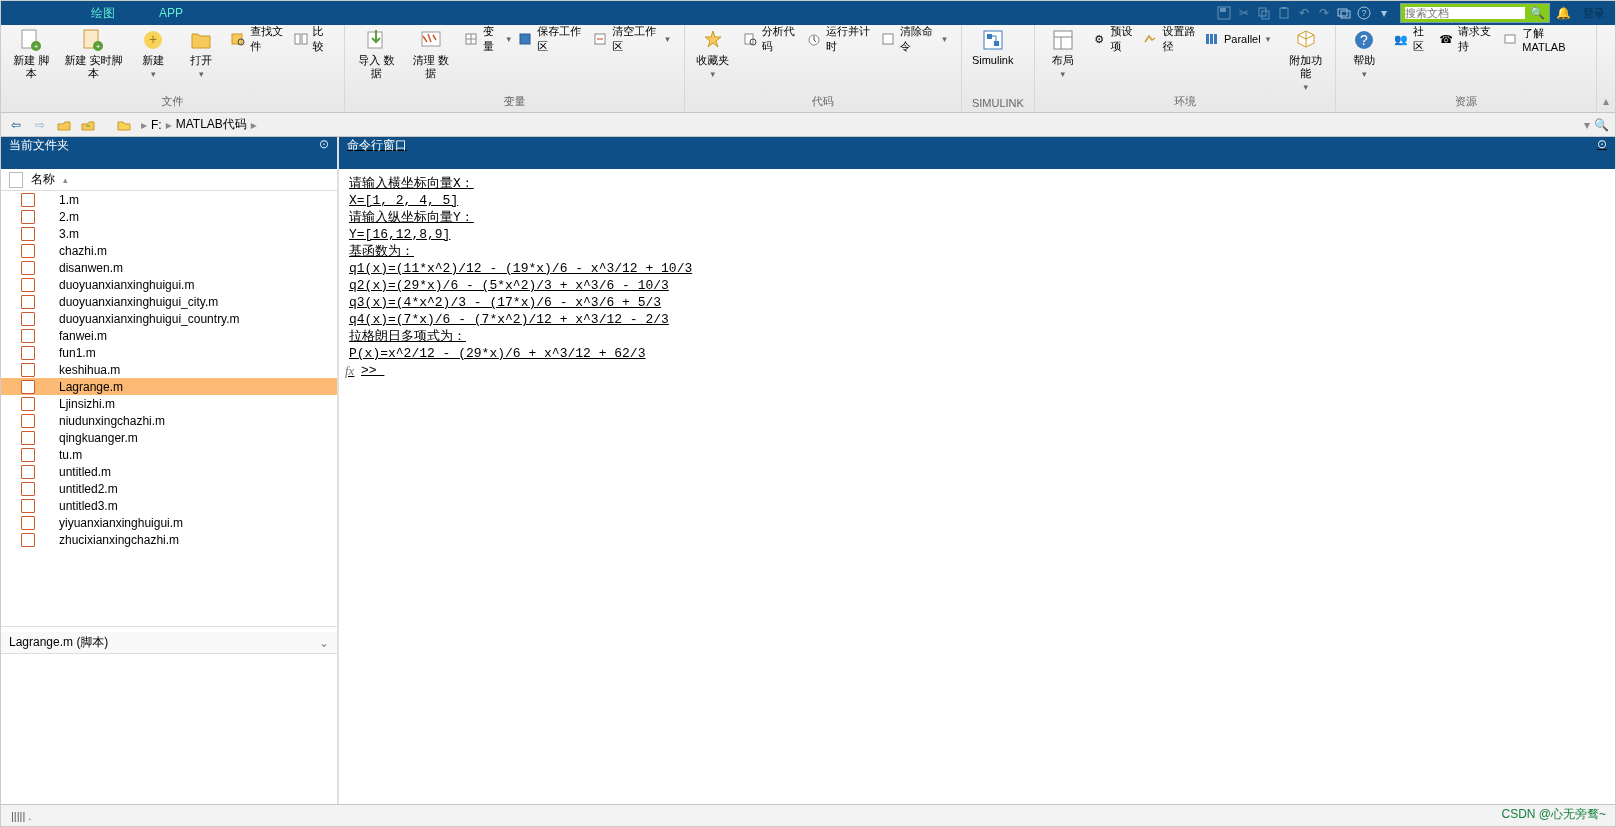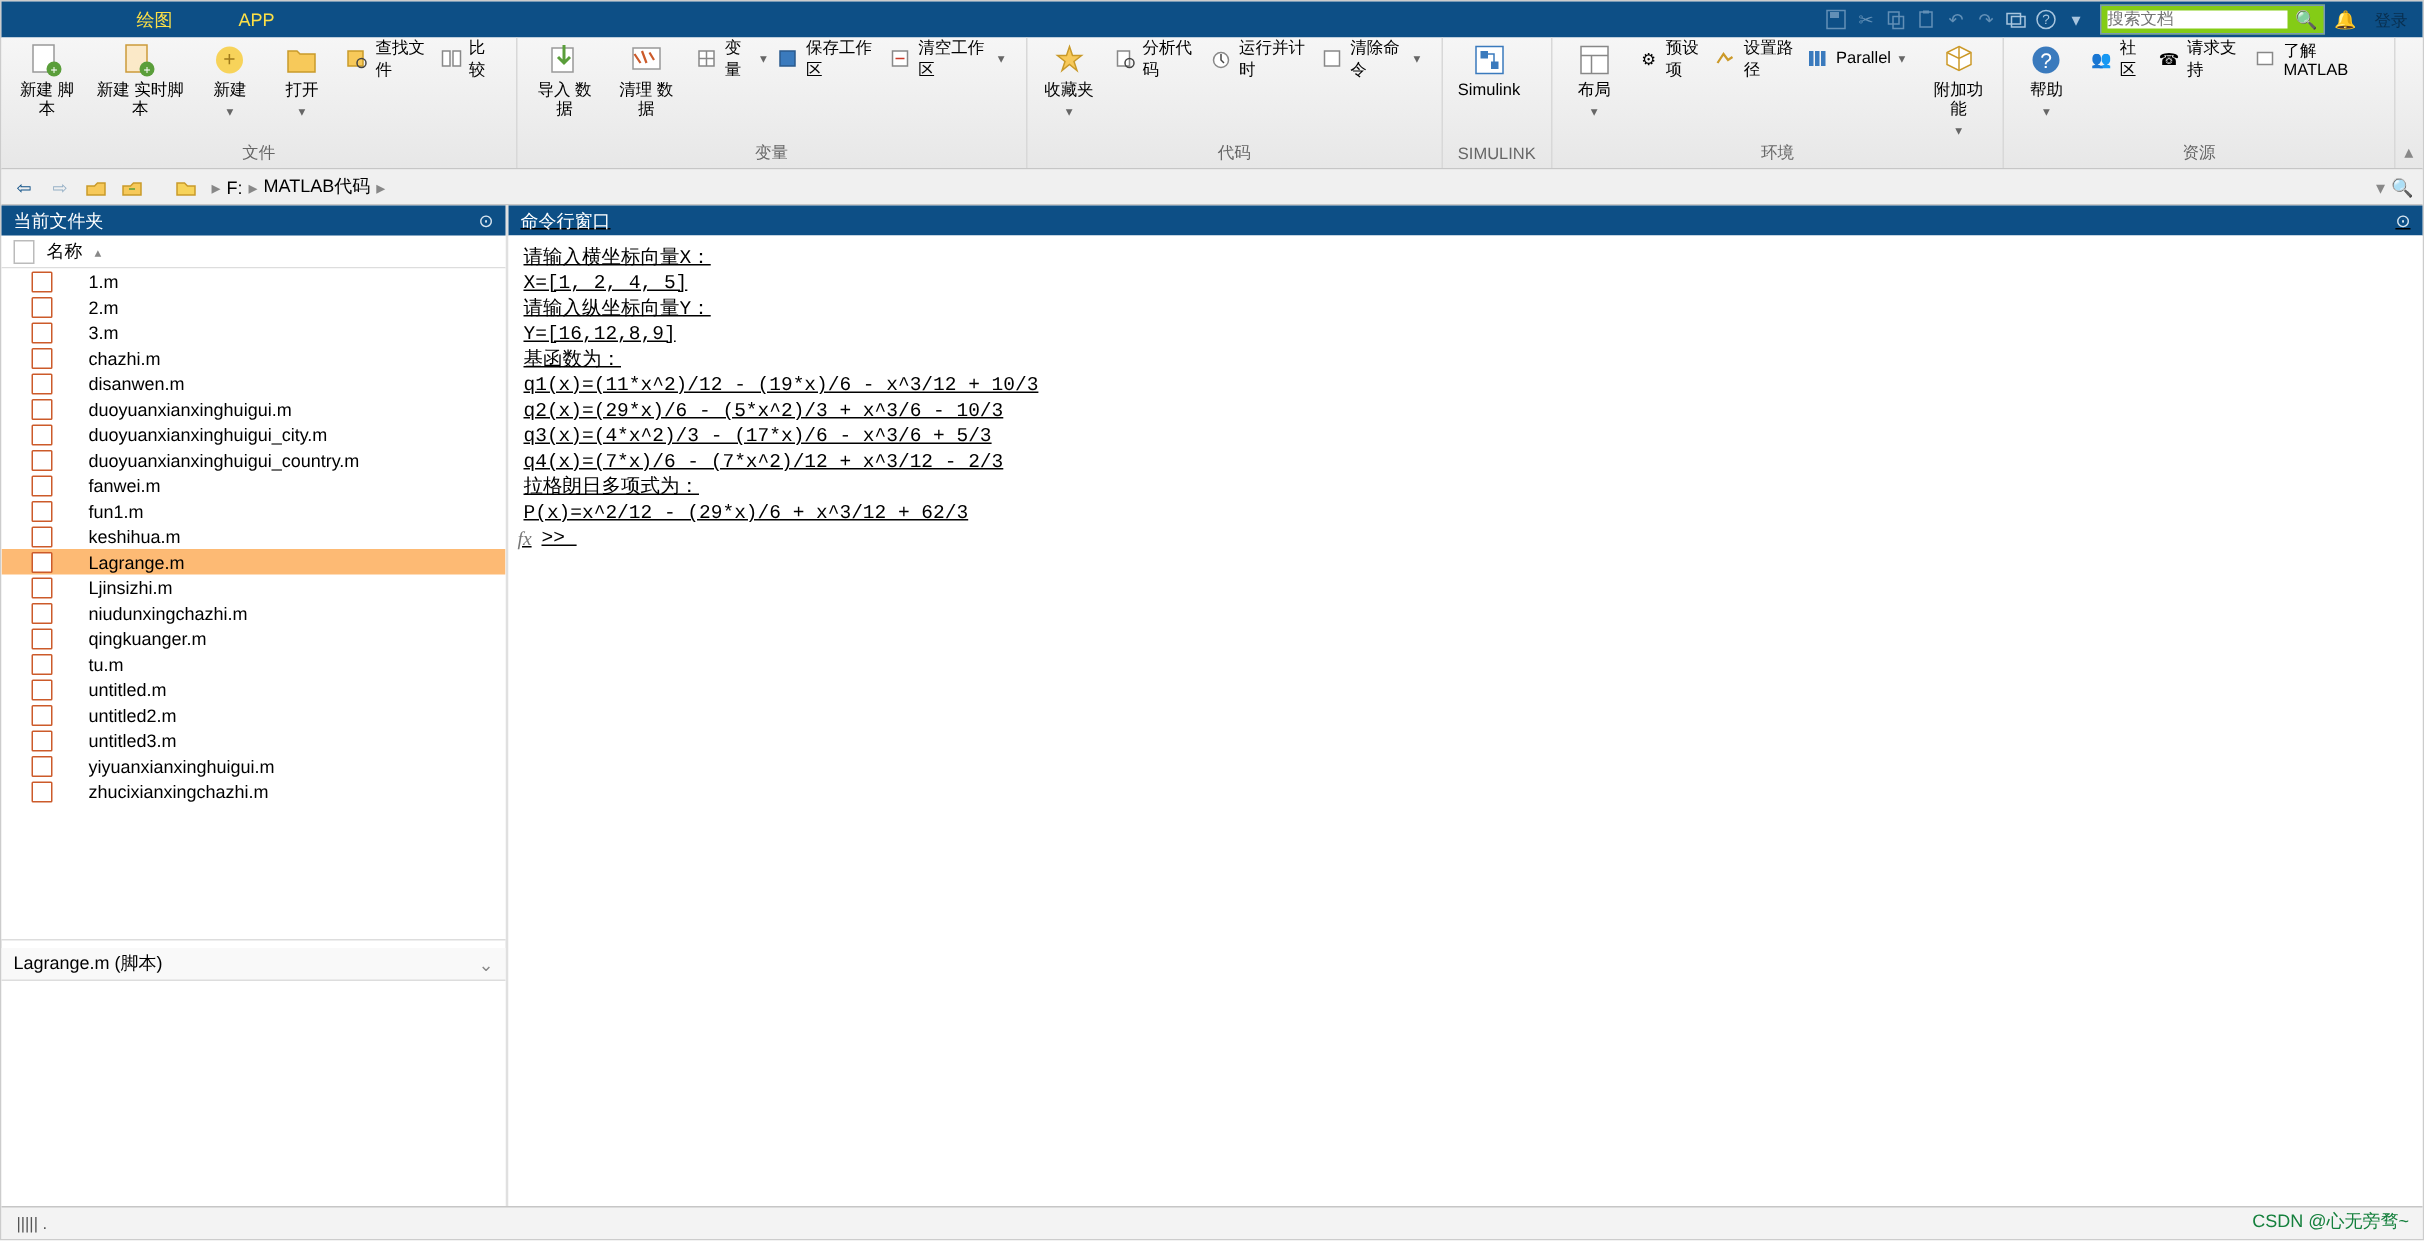--- a/index.html
+++ b/index.html
@@ -1,21 +1,21 @@
 <!DOCTYPE html>
 <html><head>
 <meta charset="utf-8">
 <style>
 * { box-sizing: border-box; margin: 0; padding: 0; }
 body { font-family: "Microsoft YaHei", Arial, sans-serif; font-size: 12px; background: #fff; overflow: hidden; }
 .app { width: 1616px; height: 827px; display: flex; flex-direction: column; border: 1px solid #ccc; }
 
 
 .tabstrip { height: 24px; background: #0d4f86; display: flex; align-items: stretch; }
-.tab { padding: 0 22px; display: flex; align-items: center; color: #fde047; cursor: pointer; font-size: 12px; }
+.tab { padding: 0 22px; display: flex; align-items: center; color: #5eead4; cursor: pointer; font-size: 12px; }
 .tab.active { background: #fff; color: #222; margin-top: 41px; }
 .tabstrip .qat { margin-left: auto; display: flex; align-items: center; gap: 0; padding: 0 4px; }
 .qat-icon { width: 20px; height: 20px; display: flex; align-items: center; justify-content: center; color: #a8c5de; cursor: pointer; }
 .qat-icon.dim { opacity: .55; }
 .search-box { margin-left: 6px; width: 150px; height: 20px; background: #84cc16; border: 1px solid #7a99b5; display: flex; align-items: center; padding: 0 4px; position: relative; }
 .search-box input { border: none; outline: none; width: 120px; font-size: 11px; }
 .search-box .mag { position: absolute; right: 4px; color: #0d4f86; cursor: pointer; }
 .bell { margin: 0 6px; color: #ffb020; }
 .login { color: #092f4f; font-size: 11px; padding: 0 6px; cursor: pointer; }
 
@@ -37,21 +37,21 @@
 .addrbar { height: 24px; background: #f0f0f0; border-bottom: 1px solid #c6c6c6; display: flex; align-items: center; padding: 0 6px; gap: 6px; }
 .navbtn { width: 18px; height: 18px; display: flex; align-items: center; justify-content: center; cursor: pointer; color: #0d4f86; }
 .crumbs { display: flex; align-items: center; gap: 2px; font-size: 12px; }
 .crumb { cursor: pointer; }
 .crumbs .sep { color: #888; padding: 0 2px; }
 .addrbar .right { margin-left: auto; display: flex; align-items: center; gap: 4px; }
 
 
 .mainrow { flex: 1; display: flex; min-height: 0; }
 .leftcol { width: 338px; display: flex; flex-direction: column; border-right: 2px solid #e0e0e0; }
-.panel-header { height: 20px; background: #0d4f86; color: #fff; display: flex; align-items: center; padding: 0 8px; font-size: 12px; position: relative; }
+.panel-header { height: 32px; background: #0d4f86; color: #fff; display: flex; align-items: flex-start; padding: 0 8px; font-size: 12px; position: relative; }
 .panel-header .gear { margin-left: auto; cursor: pointer; color: #dbe7f1; }
 .col-header { height: 22px; border-bottom: 1px solid #ddd; display: flex; align-items: center; padding: 0 8px; gap: 8px; font-size: 12px; background: #fff; }
 .col-header .page-icon { width: 14px; height: 16px; border: 1px solid #bbb; background: #fff; }
 .filetree { flex: 1; overflow: auto; background: #fff; }
 .file-item { display: flex; align-items: flex-end; gap: 24px; padding: 1px 8px 1px 20px; height: 17px; font-size: 12px; cursor: pointer; }
 .file-item.sel { background: #fdba74; }
 .file-icon { width: 14px; height: 14px; border: 1px solid #cc5a2a; background: #fff; position: relative; border-radius: 1px; }
 .file-icon.xls { border-color: #2a8a3a; }
 .details-sep { height: 6px; border-top: 1px solid #ddd; }
 .details-header { height: 22px; border-bottom: 1px solid #ddd; display: flex; align-items: center; padding: 0 8px; font-size: 12px; background: #f9f9f9; }

